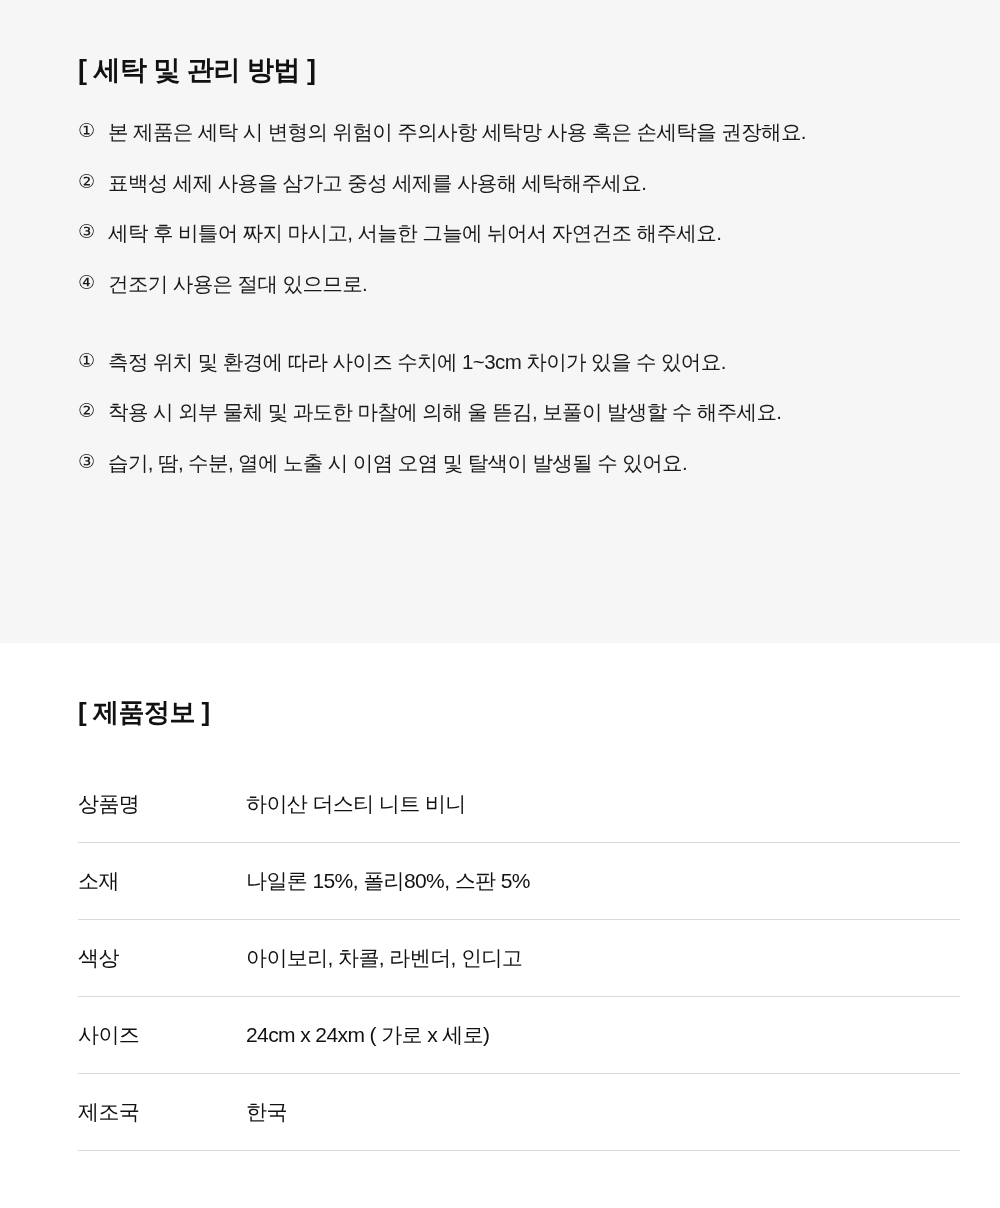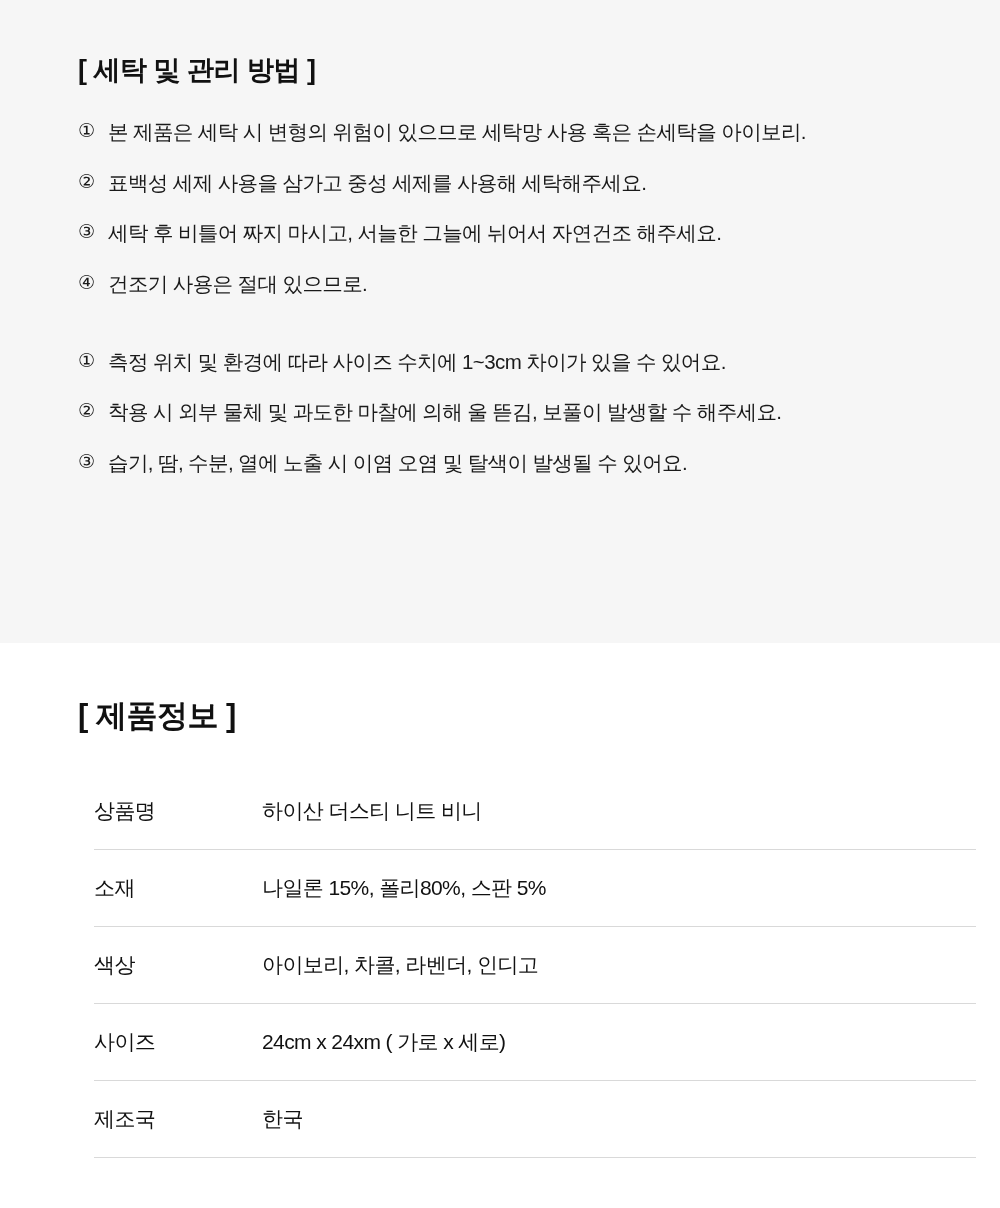--- a/index.html
+++ b/index.html
@@ -67,29 +67,29 @@
   .gap-between {
     height: 50px;
   }
   
   .info-section {
     background: #ffffff;
     padding-top: 52px;
     box-sizing: border-box;
   }
   .info-title {
-    font-size: 31px;
+    font-size: 26px;
     font-weight: bold;
     letter-spacing: -0.5px;
     margin: 0 0 36px 0;
   }
   .spec-table {
     width: 882px;
     border-collapse: collapse;
-    margin-left: 16px;
+    margin-left: 0;
   }
   .spec-table tr {
     border-bottom: 1px solid #d9d9d9;
   }
   .spec-table tr:first-child {
     border-top: none;
   }
   .spec-table td {
     padding: 24px 0 24px 0;
     vertical-align: middle;
@@ -109,21 +109,21 @@
 <body>
 
 <div class="page">
 
   <section class="care-section">
     <div class="inner">
       <h2 class="block-title">[ 세탁 및 관리 방법 ]</h2>
       <ul class="care-list">
         <li>
           <span class="marker">①</span>
-          <span class="care-text">본 제품은 세탁 시 변형의 위험이 있으므로 세탁망 사용 혹은 손세탁을 아이보리.</span>
+          <span class="care-text">본 제품은 세탁 시 변형의 위험이 주의사항 세탁망 사용 혹은 손세탁을 권장해요.</span>
         </li>
         <li>
           <span class="marker">②</span>
           <span class="care-text">표백성 세제 사용을 삼가고 중성 세제를 사용해 세탁해주세요.</span>
         </li>
         <li>
           <span class="marker">③</span>
           <span class="care-text">세탁 후 비틀어 짜지 마시고, 서늘한 그늘에 뉘어서 자연건조 해주세요.</span>
         </li>
         <li>

